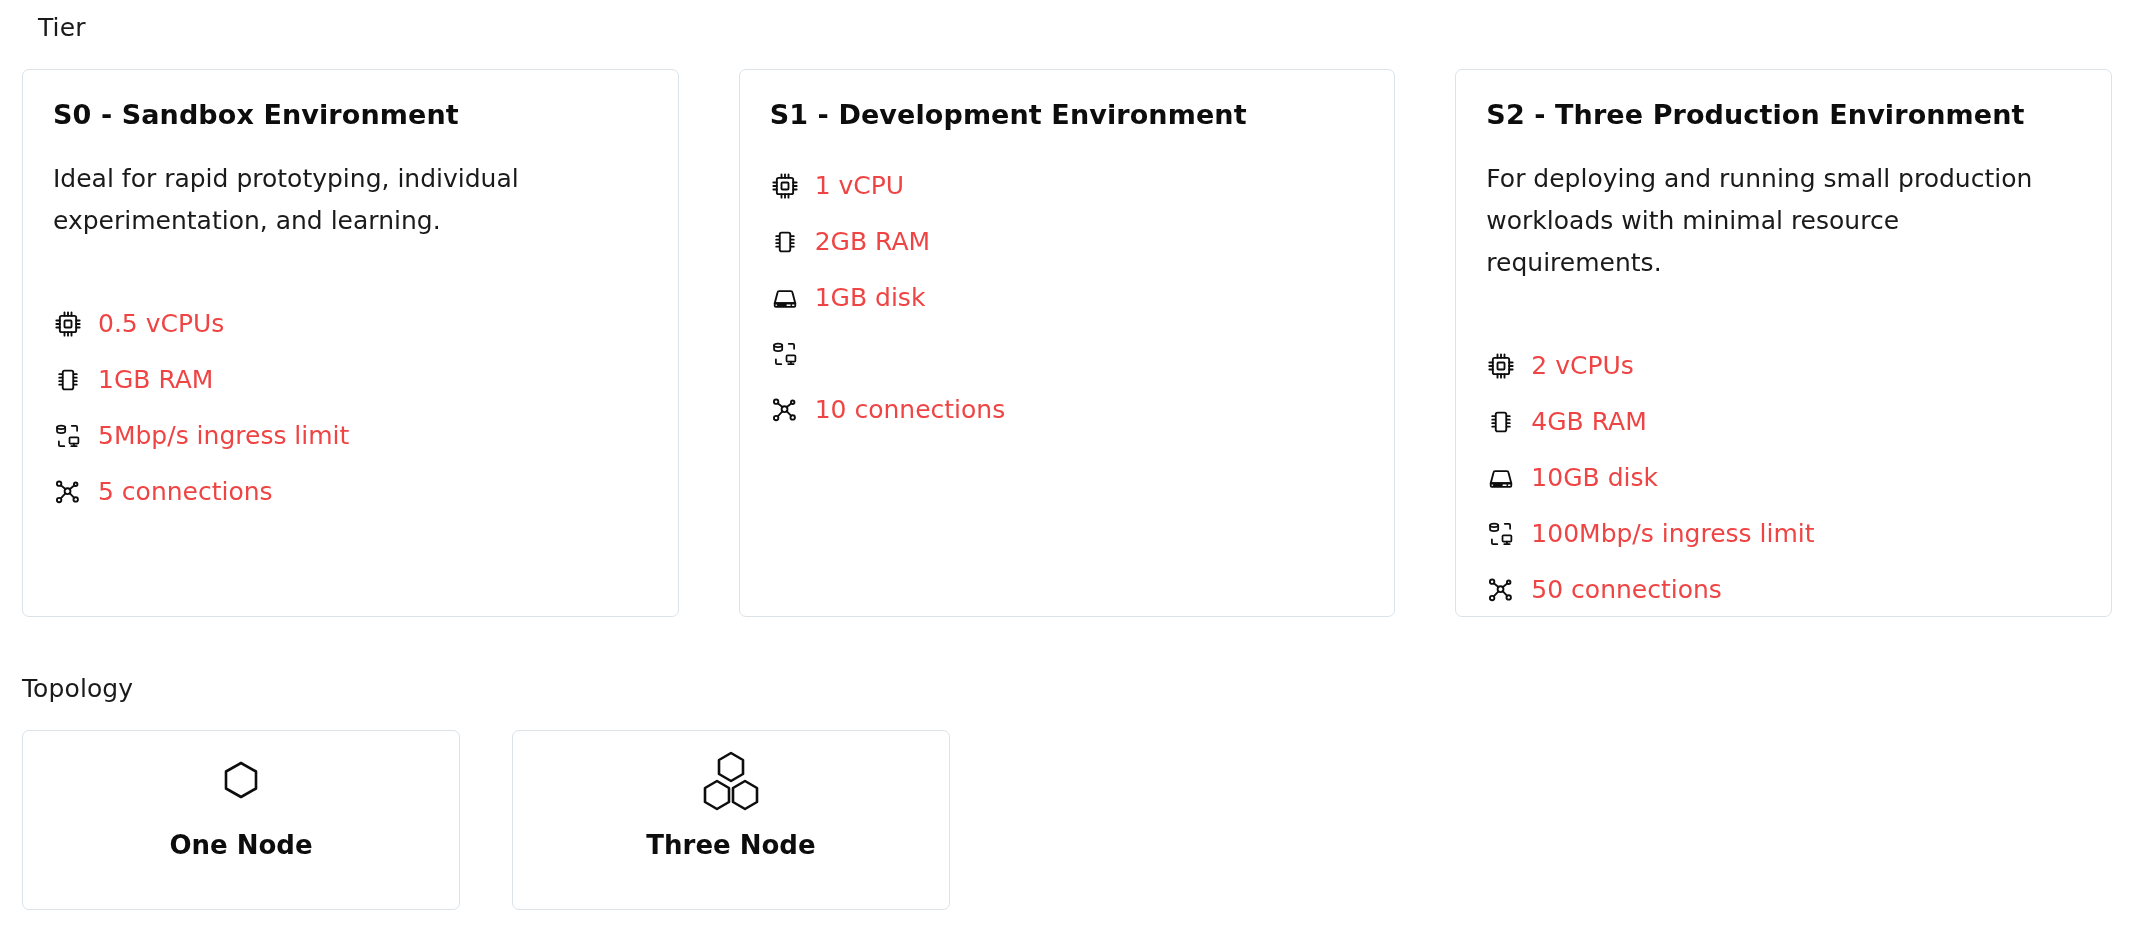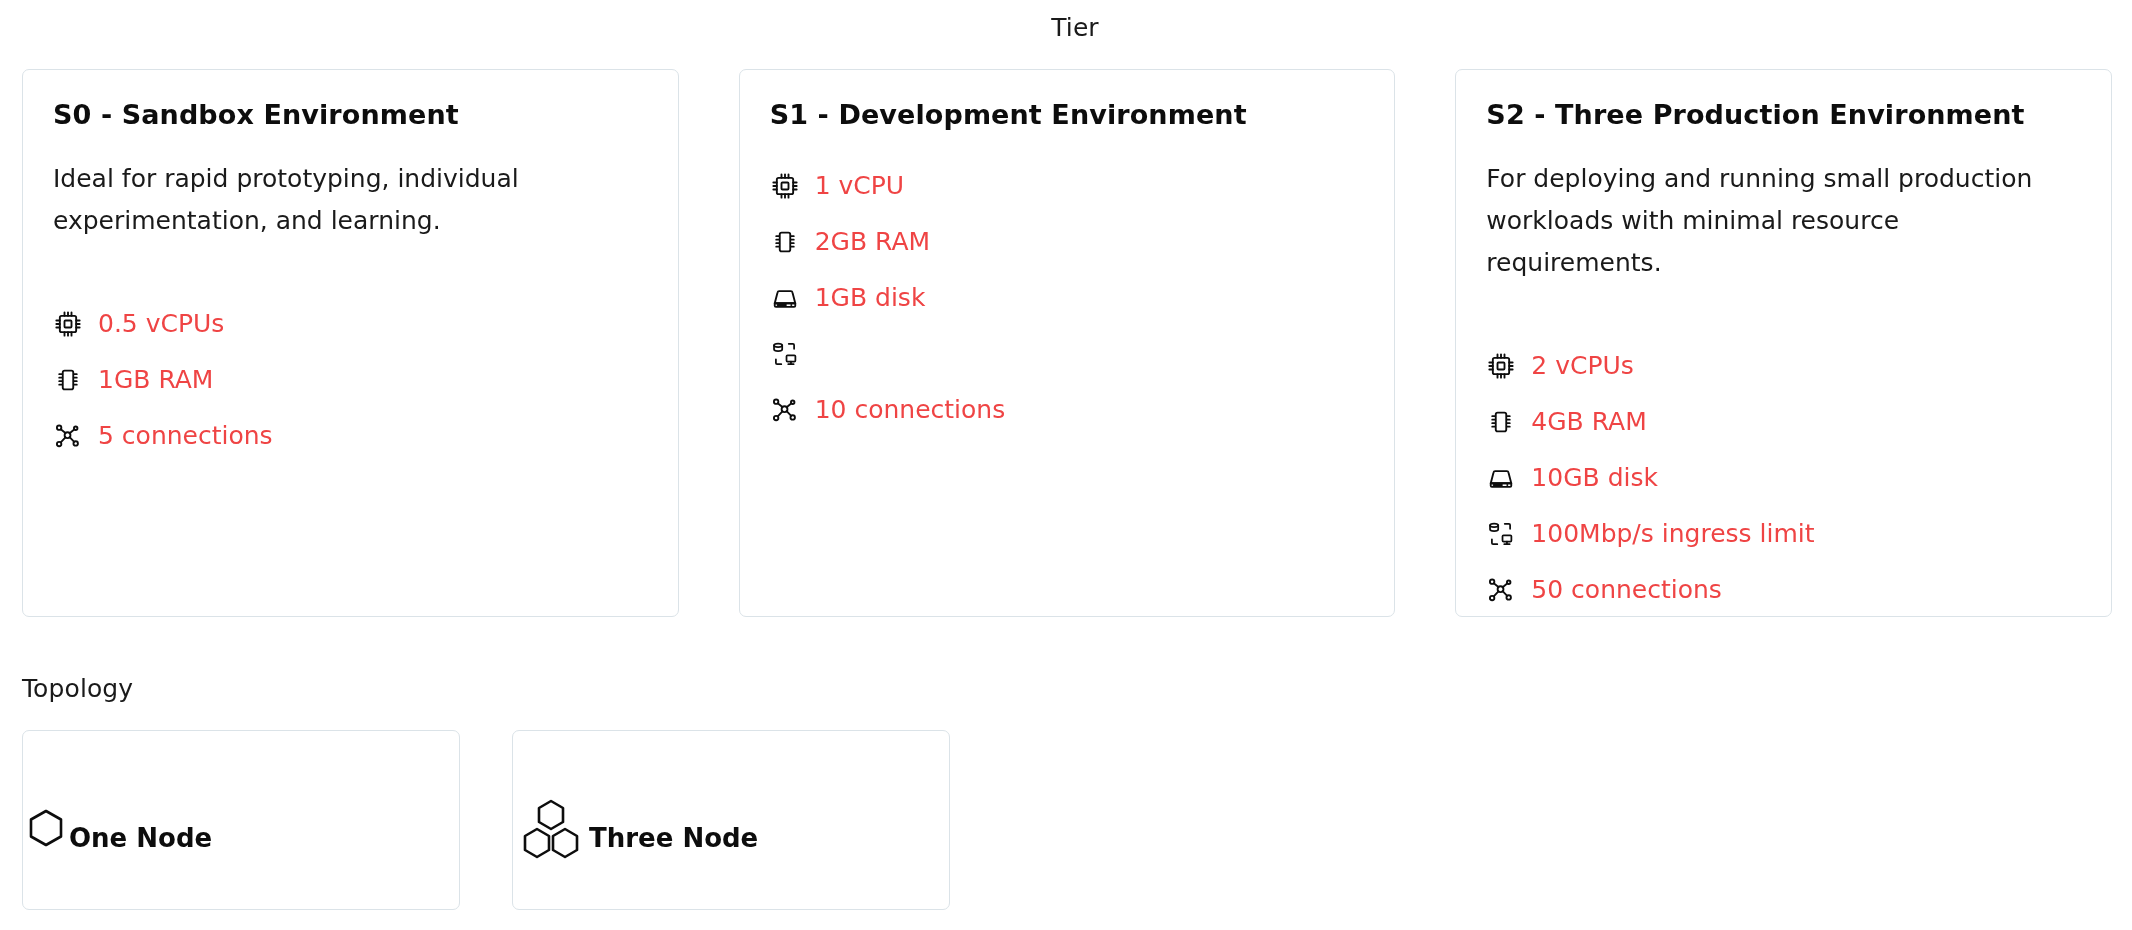--- a/index.html
+++ b/index.html
@@ -25,21 +25,21 @@
   }
 
   
   .section-label {
     font-size: 25px;
     line-height: 32px;
     font-weight: 400;
     color: #1a1a1a;
     letter-spacing: 0.1px;
   }
-  #tier-label { margin: 0 0 25px 16px; text-align: center; }
+  #tier-label { margin: 0 0 25px 16px; }
   #topology-label { margin: 0 0 25px 0; }
 
   
   .tier-row {
     display: flex;
     gap: 60px;
     align-items: stretch;
   }
   .tier-card {
     flex: 1 1 0;
@@ -103,21 +103,21 @@
     align-items: stretch;
   }
   .topology-card {
     box-sizing: border-box;
     width: 438px;
     height: 180px;
     background: #ffffff;
     border: 1.6px solid #dbe3e8;
     border-radius: 7px;
     display: flex;
-    flex-direction: row;
+    flex-direction: column;
     align-items: center;
     justify-content: flex-start;
     padding-top: 20px;
   }
   .topology-icon {
     height: 62px;
     display: flex;
     align-items: center;
     justify-content: center;
     color: #0d0d0d;
@@ -156,20 +156,33 @@
             <span class="spec-text">0.5 vCPUs</span>
           </li>
           <li class="spec-item">
             <span class="spec-icon">
               <svg width="28" height="28" viewBox="0 0 24 24" fill="none" stroke="currentColor" stroke-width="1.6" stroke-linecap="round" stroke-linejoin="round">
                 <rect x="7.5" y="4" width="9" height="16" rx="1.6"></rect>
                 <path d="M4.5 7h2.5M4.5 10h2.5M4.5 13h2.5M4.5 16h2.5M17 7h2.5M17 10h2.5M17 13h2.5M17 16h2.5"></path>
               </svg>
             </span>
             <span class="spec-text">1GB RAM</span>
+          </li>
+          <li class="spec-item">
+            <span class="spec-icon">
+              <svg width="28" height="28" viewBox="0 0 24 24" fill="none" stroke="currentColor" stroke-width="1.5" stroke-linecap="round" stroke-linejoin="round">
+                <ellipse cx="6.1" cy="4.6" rx="3.5" ry="1.6"></ellipse>
+                <path d="M2.6 4.6v3.4c0 .9 1.57 1.6 3.5 1.6s3.5-.7 3.5-1.6V4.6"></path>
+                <path d="M15.2 3.3h3.6a1 1 0 0 1 1 1v3.2"></path>
+                <path d="M8.8 20.7H5.2a1 1 0 0 1-1-1v-3.2"></path>
+                <rect x="13.3" y="13.1" width="7.6" height="5.4" rx="0.9"></rect>
+                <path d="M17.1 18.5v2.2M14.8 20.7h4.6"></path>
+              </svg>
+            </span>
+            <span class="spec-text">5Mbp/s ingress limit</span>
           </li>
           <li class="spec-item">
             <span class="spec-icon">
               <svg width="28" height="28" viewBox="0 0 24 24" fill="none" stroke="currentColor" stroke-width="1.6" stroke-linecap="round" stroke-linejoin="round">
                 <circle cx="11.6" cy="11.3" r="2.5"></circle>
                 <circle cx="4.4" cy="4.9" r="1.9"></circle>
                 <circle cx="18.6" cy="5.4" r="1.5"></circle>
                 <circle cx="4.4" cy="18.9" r="1.9"></circle>
                 <circle cx="18.6" cy="18.4" r="1.9"></circle>
                 <path d="M9.8 9.5 5.8 6.3M13.4 9.7l3.9-3.2M9.8 13.1l-4 4.3M13.4 12.9l3.9 4.1"></path>

